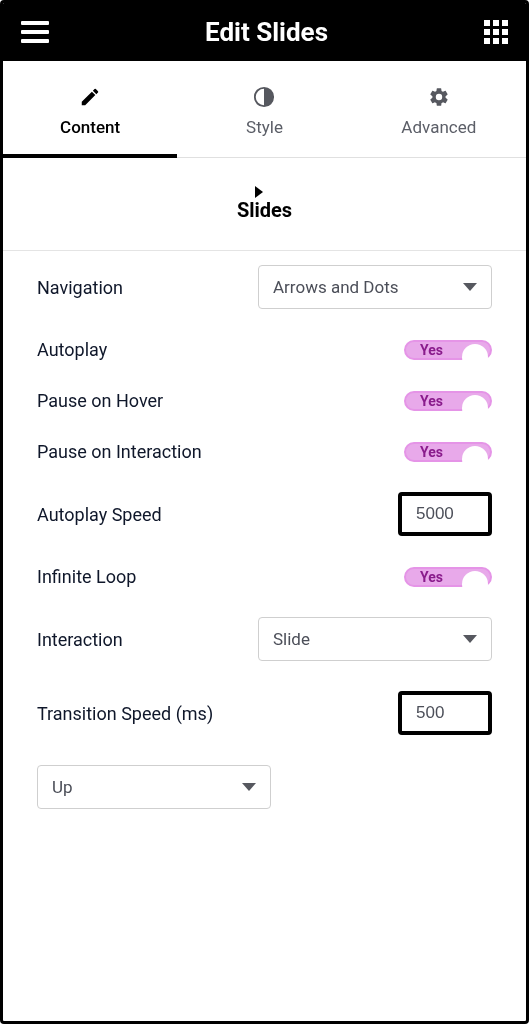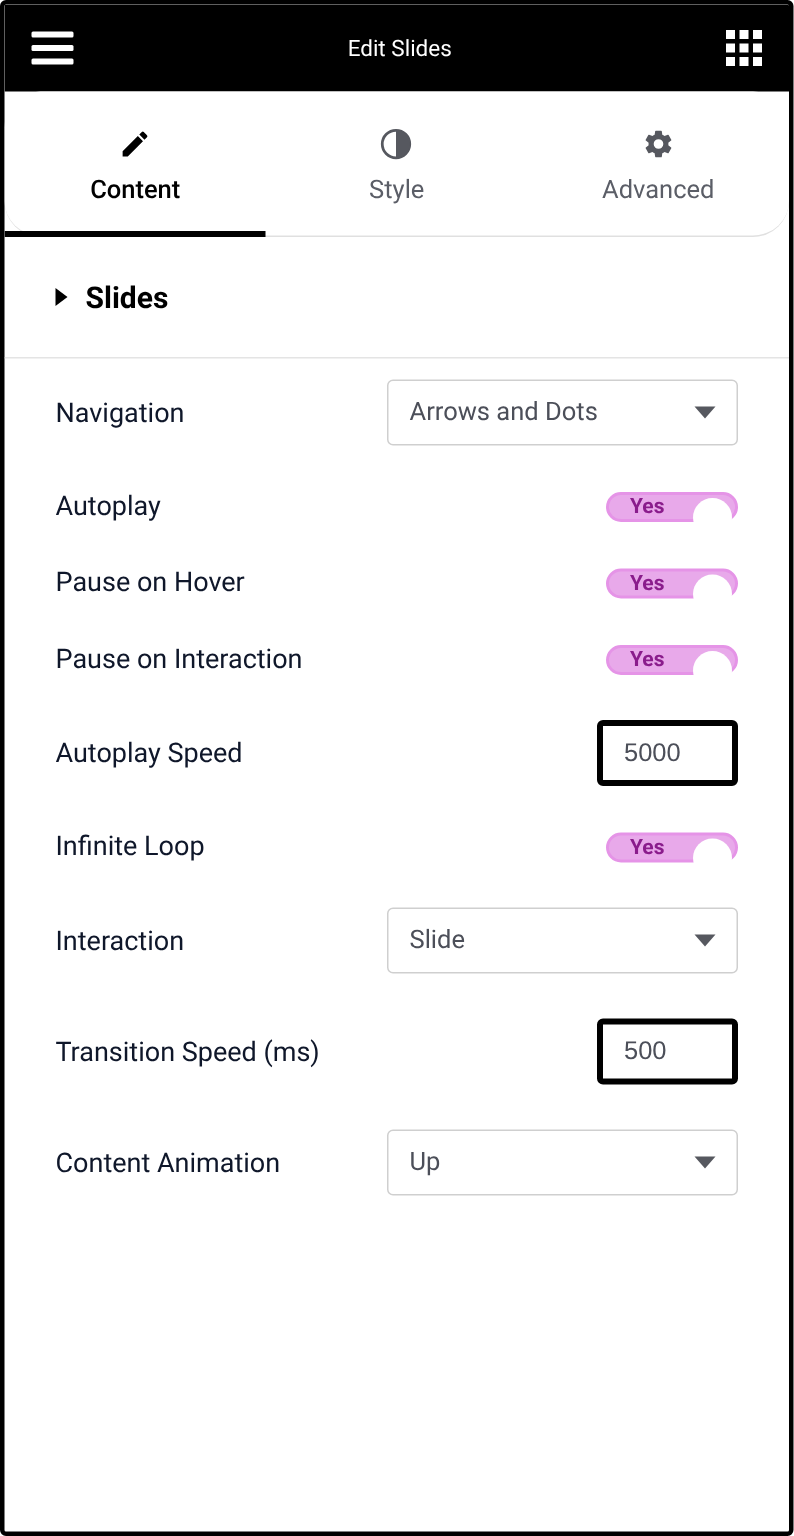--- a/index.html
+++ b/index.html
@@ -19,22 +19,22 @@
     .header {
       background: #000;
       color: #fff;
       height: 58px;
       display: flex;
       align-items: center;
       justify-content: space-between;
       padding: 0 18px;
     }
     .header-title {
-      font-size: 15px;
-      font-weight: 400;
+      font-size: 26px;
+      font-weight: 700;
     }
     .hamburger {
       width: 28px;
       height: 22px;
       display: flex;
       flex-direction: column;
       justify-content: space-between;
       cursor: pointer;
     }
     .hamburger span {
@@ -52,21 +52,20 @@
       gap: 3px;
       cursor: pointer;
     }
     .apps-grid span {
       background: #fff;
     }
     .tabs {
       display: flex;
       border-bottom: 1px solid #e0e0e0;
       background: #fff;
-      border-radius: 24px;
     }
     .tab {
       flex: 1;
       text-align: center;
       padding: 22px 0 20px 0;
       cursor: pointer;
       color: #5b5e67;
       position: relative;
     }
     .tab.active {
@@ -98,20 +97,21 @@
       padding: 0;
     }
     .section {
       border-bottom: 1px solid #e4e4e4;
     }
     .section-header {
       display: flex;
       align-items: center;
       padding: 28px 34px;
       cursor: pointer;
+      flex-direction: column;
     }
     .section-arrow {
       width: 0;
       height: 0;
       margin-right: 12px;
     }
     .section-arrow.right {
       border-top: 6px solid transparent;
       border-bottom: 6px solid transparent;
       border-left: 8px solid #000;
@@ -318,21 +318,20 @@
           <div class="select-caret"></div>
         </div>
       </div>
 
       <div class="row">
         <div class="row-label">Transition Speed (ms)</div>
         <input class="input" type="text" value="500" style="">
       </div>
 
       <div class="row">
-        <div class="row-label">Content Animation</div>
         <div class="select">
           <span>Up</span>
           <div class="select-caret"></div>
         </div>
       </div>
 
     </div>
   </div>
 
 </div>

